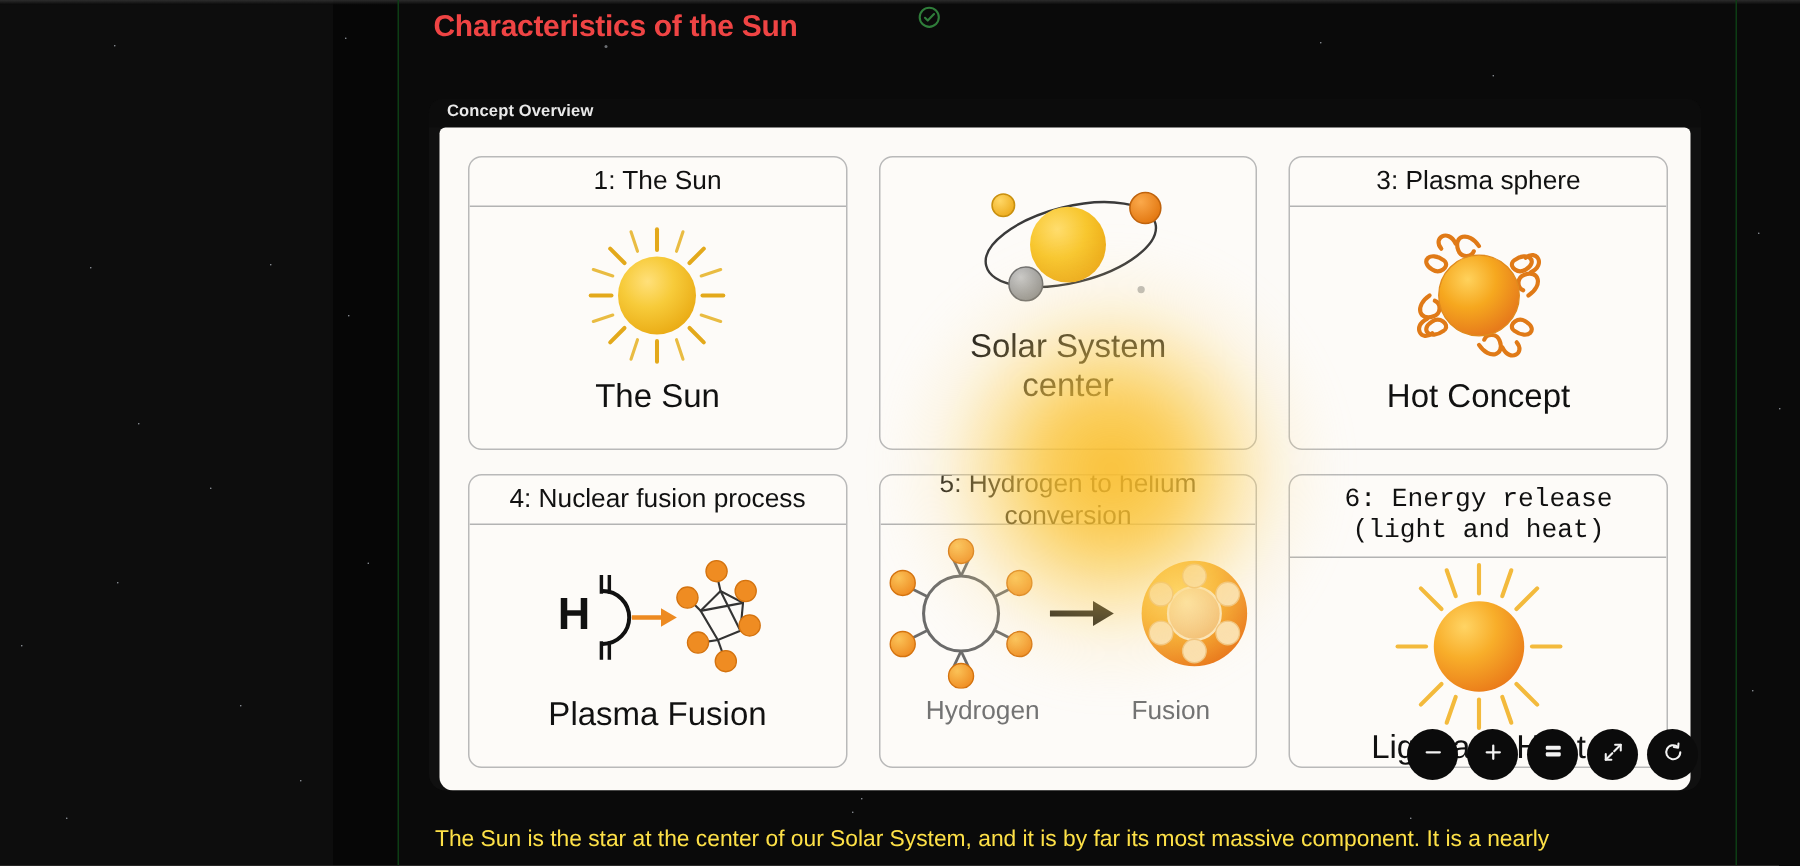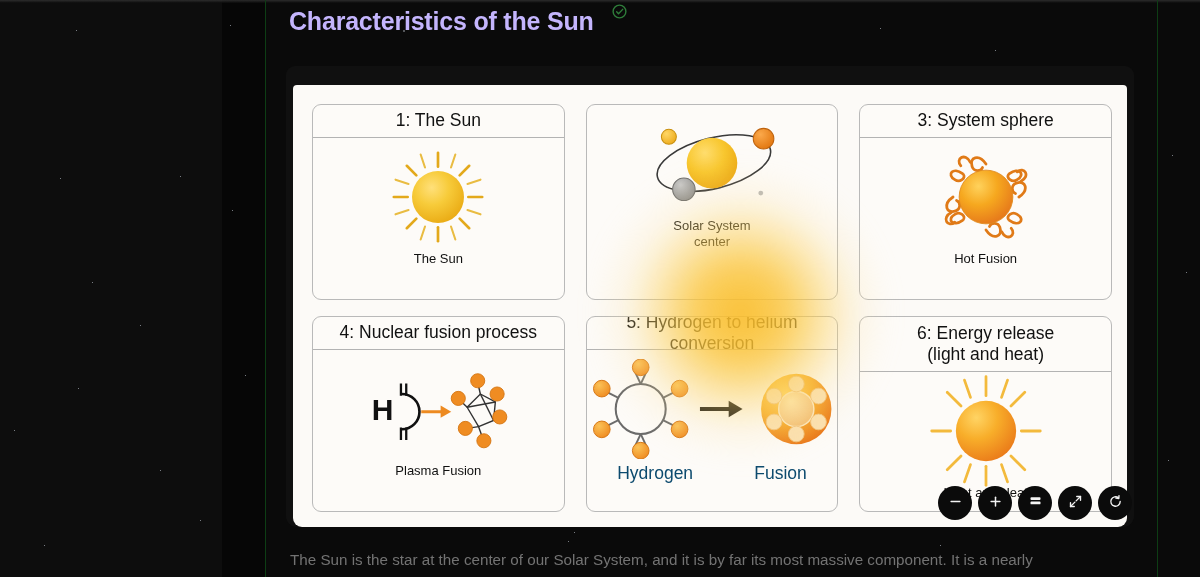--- a/index.html
+++ b/index.html
@@ -49,22 +49,22 @@
   .top-edge {
     position: absolute; left: 0; top: 0; width: 1200px; height: 3px;
     background: linear-gradient(to bottom, #3a3a3a, #0a0a0a);
     opacity: .7;
   }
 
   
   .page-title {
     position: absolute;
     left: 289px; top: 7px;
-    font-size: 25px; font-weight: bold;
-    color: #c4b5fd;
+    font-size: 20px; font-weight: bold;
+    color: #ef4444;
     letter-spacing: -0.2px;
     white-space: nowrap;
   }
   .check-badge {
     position: absolute;
     left: 611px; top: 3px;
     width: 17px; height: 17px;
   }
 
   
@@ -120,40 +120,40 @@
     left: 19px; top: 90px;
     width: 800px;
   }
   .row {
     position: absolute;
     left: 0; width: 800px;
     display: flex;
     gap: 21px;
   }
   .row.r1 { top: -71px; height: 196px; }
-  .row.r2 { top: 141px; height: 196px; justify-content: flex-end; }
+  .row.r2 { top: 141px; height: 196px; }
 
   .card {
     position: relative;
     flex: 1 1 0;
     background: #fdfbf8;
     border: 1px solid #b9b9b9;
     border-radius: 9px;
     overflow: hidden;
     display: flex;
     flex-direction: column;
   }
   .card-head {
     height: 33px;
     border-bottom: 1px solid #b3b3b3;
     display: flex; align-items: center; justify-content: center;
     padding: 0 6px;
     flex: none;
   }
-  .card-head.tall { height: 55px; }
+  .card-head.tall { height: 55px; font-family: Liberation Mono, monospace; }
   .card-title {
     font-size: 17.5px;
     color: #111;
     text-align: center;
     line-height: 1.22;
     white-space: pre-line;
   }
   .card-body {
     flex: 1 1 auto;
     position: relative;
@@ -163,33 +163,33 @@
     justify-content: flex-start;
     padding-top: 7px;
   }
   .card-art {
     height: 104px;
     display: flex; align-items: center; justify-content: center;
     width: 100%;
   }
   .card-art.dual { gap: 10px; }
   .card-label {
-    font-size: 13px;
+    font-size: 22px;
     color: #111;
     text-align: center;
     line-height: 1.2;
     margin-top: 2px;
     white-space: pre-line;
   }
   .labels-dual {
     display: flex;
     width: 100%;
     justify-content: space-around;
     font-size: 17.5px;
-    color: #0c4a6e;
+    color: #737373;
     margin-top: 2px;
   }
 
   
   .toolbar {
     position: absolute;
     left: 938px; top: 486px;
     display: flex;
     gap: 6px;
     z-index: 30;
@@ -203,21 +203,21 @@
     cursor: pointer;
     color: #f3f3f3;
   }
 
   
   .body-text {
     position: absolute;
     left: 290px; top: 549px;
     width: 850px;
     font-size: 15.2px;
-    color: #737373;
+    color: #fde047;
     line-height: 1.5;
     white-space: nowrap;
   }
 </style>
 </head>
 <body>
 
 <div id="root">
 
   <div class="backdrop"></div>
@@ -256,20 +256,23 @@
 
   <div class="page-title">Characteristics of the Sun</div>
   <div class="check-badge">
     <svg width="17" height="17" viewBox="0 0 24 24" fill="none" stroke="#2f7d3a" stroke-width="2" stroke-linecap="round" stroke-linejoin="round">
       <circle cx="12" cy="12" r="9"></circle>
       <path d="M8 12.5l2.6 2.6L16.5 9"></path>
     </svg>
   </div>
 
   <div class="slide-frame">
+    <div class="slide-header">
+      <div class="slide-header-label">Concept Overview</div>
+    </div>
 
     <div class="canvas">
 
       <div class="grid">
 
         <div class="row r1">
 
           <div class="card">
             <div class="card-head">
               <div class="card-title">1: The Sun</div>
@@ -342,21 +345,21 @@
                   <circle cx="132" cy="84" r="2.6" fill="#b9b9b9"></circle>
                 </svg>
               </div>
               <div class="card-label">Solar System
 center</div>
             </div>
           </div>
 
           <div class="card">
             <div class="card-head">
-              <div class="card-title">3: System sphere</div>
+              <div class="card-title">3: Plasma sphere</div>
             </div>
             <div class="card-body">
               <div class="card-art">
                 <svg width="112" height="104" viewBox="0 0 120 120">
                   <defs>
                     <radialGradient id="g_plasma" cx="36%" cy="30%" r="78%">
                       <stop offset="0%" stop-color="#ffd25c"></stop>
                       <stop offset="45%" stop-color="#f6a81f"></stop>
                       <stop offset="100%" stop-color="#e4731a"></stop>
                     </radialGradient>
@@ -371,21 +374,21 @@
                     <path d="M87 33 C98 25 106 34 96 40 C90 44 83 38 86 34"></path>
                     <path d="M33 87 C22 95 14 86 24 80 C30 76 37 82 34 86"></path>
                     <path d="M42 20 C36 8 24 16 31 24"></path>
                     <path d="M78 100 C84 112 96 104 89 96"></path>
                     <path d="M20 78 C8 84 16 96 24 89"></path>
                     <path d="M100 42 C112 36 104 24 96 31"></path>
                   </g>
                   <circle cx="60" cy="60" r="31" fill="url(#g_plasma)" stroke="#e08a1c" stroke-width="1"></circle>
                 </svg>
               </div>
-              <div class="card-label">Hot Fusion</div>
+              <div class="card-label">Hot Concept</div>
             </div>
           </div>
 
         </div>
 
         <div class="row r2">
 
           <div class="card">
             <div class="card-head">
               <div class="card-title">4: Nuclear fusion process</div>

